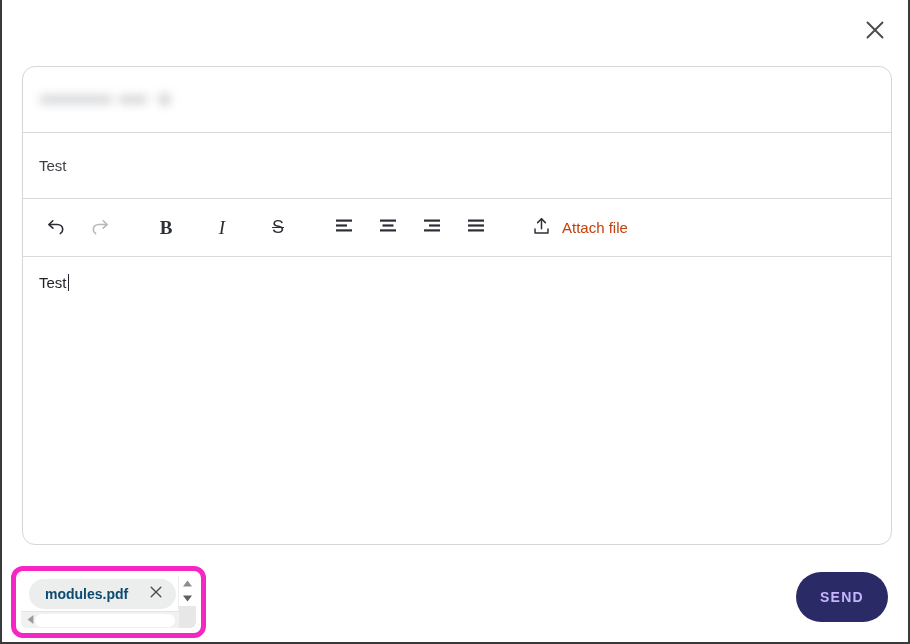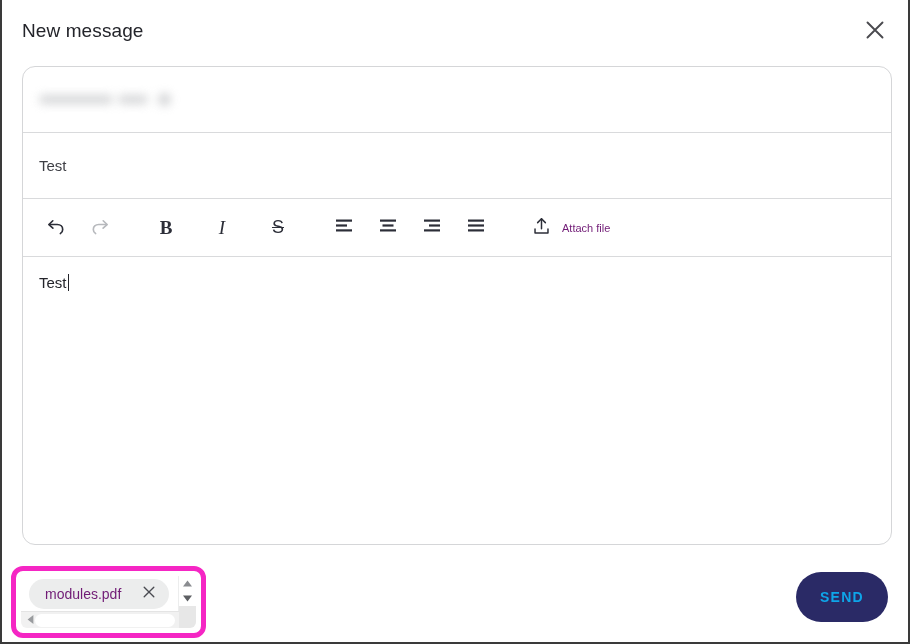--- a/index.html
+++ b/index.html
@@ -177,22 +177,22 @@
     align-items: center;
     gap: 10px;
     margin-left: 34px;
     cursor: pointer;
     background: transparent;
     border: none;
     padding: 0 4px;
     height: 34px;
   }
   #attach-file-label {
-    font-size: 11px;
-    color: #701a75;
+    font-size: 15px;
+    color: #c2410c;
     font-family: "Liberation Sans", sans-serif;
   }
 
   
   #message-body {
     position: relative;
     padding: 16px;
     height: 287px;
     box-sizing: border-box;
     font-size: 15px;
@@ -245,22 +245,23 @@
   }
   .attachment-chip {
     display: inline-flex;
     align-items: center;
     gap: 20px;
     height: 30px;
     padding: 0 13px 0 16px;
     border-radius: 16px;
     background: #eceded;
     font-size: 14px;
-    color: #701a75;
+    color: #0c4a6e;
     white-space: nowrap;
+    font-weight: bold;
   }
   .attachment-chip-remove {
     display: flex;
     align-items: center;
     justify-content: center;
     cursor: pointer;
     color: #4a4b51;
     background: transparent;
     border: none;
     padding: 0;
@@ -332,39 +333,38 @@
 
   
   #send-button {
     position: absolute;
     right: 20px;
     top: 572px;
     width: 92px;
     height: 50px;
     border-radius: 25px;
     background: #2a2a66;
-    color: #0ea5e9;
+    color: #c4b5fd;
     font-size: 14px;
     font-weight: 700;
     letter-spacing: 1.3px;
     display: flex;
     align-items: center;
     justify-content: center;
     cursor: pointer;
     border: none;
     font-family: "Liberation Sans", sans-serif;
   }
 </style>
 </head>
 <body>
 
 <div id="window-frame">
 
   <div id="dialog-header">
-    <div id="dialog-title">New message</div>
 
     <button id="close-button">
       <span>
         <svg width="22" height="22" viewBox="0 0 22 22" fill="none">
           <path d="M3.5 3.5 L18.5 18.5 M18.5 3.5 L3.5 18.5" stroke="#4a4a4f" stroke-width="1.9" stroke-linecap="round"></path>
         </svg>
       </span>
     </button>
   </div>
 

